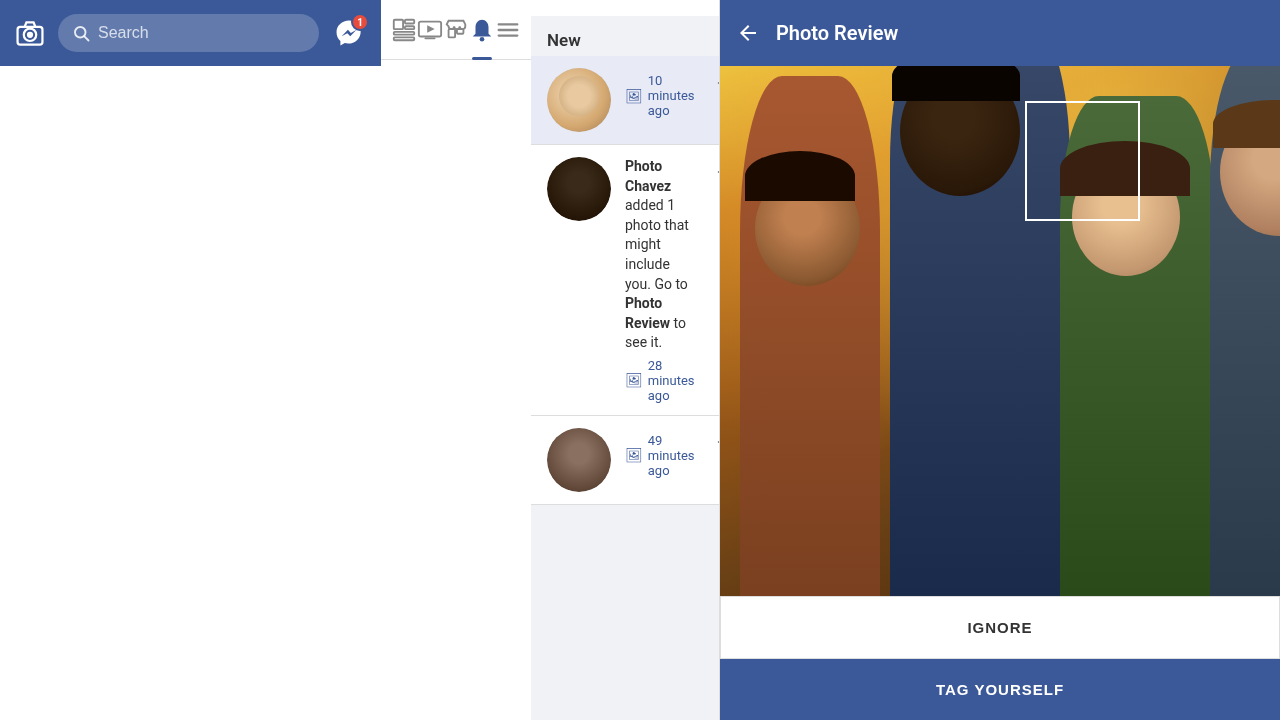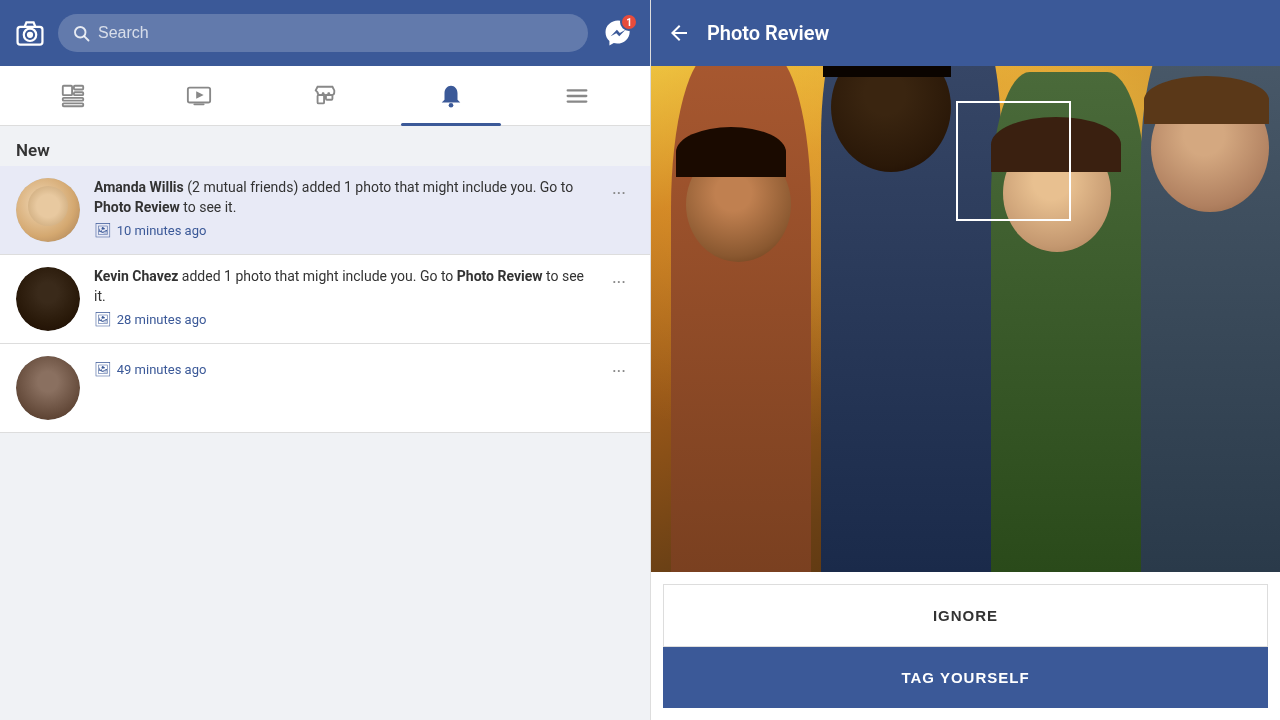--- a/index.html
+++ b/index.html
@@ -7,25 +7,25 @@
       width: 1280px;
       height: 720px;
       overflow: hidden;
       font-family: -apple-system, BlinkMacSystemFont, 'Segoe UI', Roboto, sans-serif;
       display: flex;
       flex-direction: row;
     }
 
     
     .left-panel {
-      width: 651px;
+      width: 720px;
       height: 720px;
       background: #fff;
       display: flex;
-      flex-direction: column;
+      flex-direction: row;
       border-right: 1px solid #ddd;
       overflow: hidden;
     }
 
     .top-bar {
       background: #3b5998;
       height: 66px;
       display: flex;
       align-items: center;
       padding: 0 12px;
@@ -147,20 +147,21 @@
     }
 
     .nav-item.active .nav-icon-svg {
       fill: #3b5998;
     }
 
     .notifications-section {
       flex: 1;
       overflow-y: auto;
       background: #f0f2f5;
+      margin-top: 16px;
     }
 
     .new-label {
       font-size: 17px;
       font-weight: 600;
       color: #333;
       padding: 14px 16px 6px;
     }
 
     .notification-item {
@@ -256,21 +257,21 @@
 
     .photo-area {
       flex: 1;
       background: #000;
       overflow: hidden;
       position: relative;
     }
 
     
     .action-buttons {
-      padding: 12px;
+      padding: 0;
       background: #fff;
     }
 
     .ignore-btn {
       width: 100%;
       padding: 22px;
       background: #fff;
       border: 1px solid #ddd;
       font-size: 15px;
       font-weight: 700;
@@ -426,38 +427,35 @@
   </div>
 
   <div class="notifications-section">
     <div class="new-label">New</div>
 
     <div class="notification-item">
       <div class="avatar">
         <div class="avatar-face-1"></div>
       </div>
       <div class="notif-content">
-        <div class="notif-text">
-          <strong>Amanda Willis</strong><span> (2 mutual friends) added 1 photo that might include you. Go to </span><strong>Photo Review</strong><span> to see it.</span>
-        </div>
         <div class="notif-time">
           <span class="photo-icon">🖼</span>
           <span>10 minutes ago</span>
         </div>
       </div>
       <div class="more-btn">···</div>
     </div>
 
     <div class="notification-item" style="background:#fff;">
       <div class="avatar">
         <div class="avatar-face-2"></div>
       </div>
       <div class="notif-content">
         <div class="notif-text">
-          <strong>Kevin Chavez</strong><span> added 1 photo that might include you. Go to </span><strong>Photo Review</strong><span> to see it.</span>
+          <strong>Photo Chavez</strong><span> added 1 photo that might include you. Go to </span><strong>Photo Review</strong><span> to see it.</span>
         </div>
         <div class="notif-time">
           <span class="photo-icon">🖼</span>
           <span>28 minutes ago</span>
         </div>
       </div>
       <div class="more-btn">···</div>
     </div>
 
     <div class="notification-item" style="background:#fff;">

